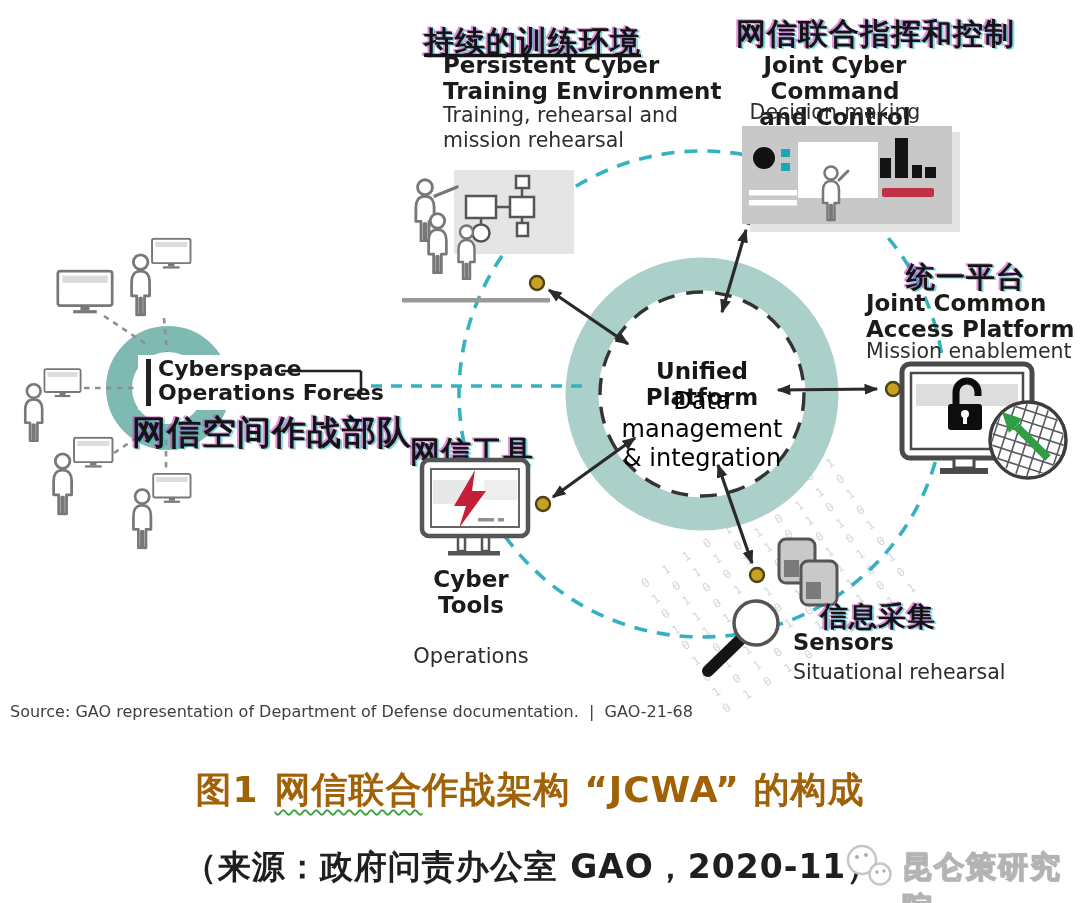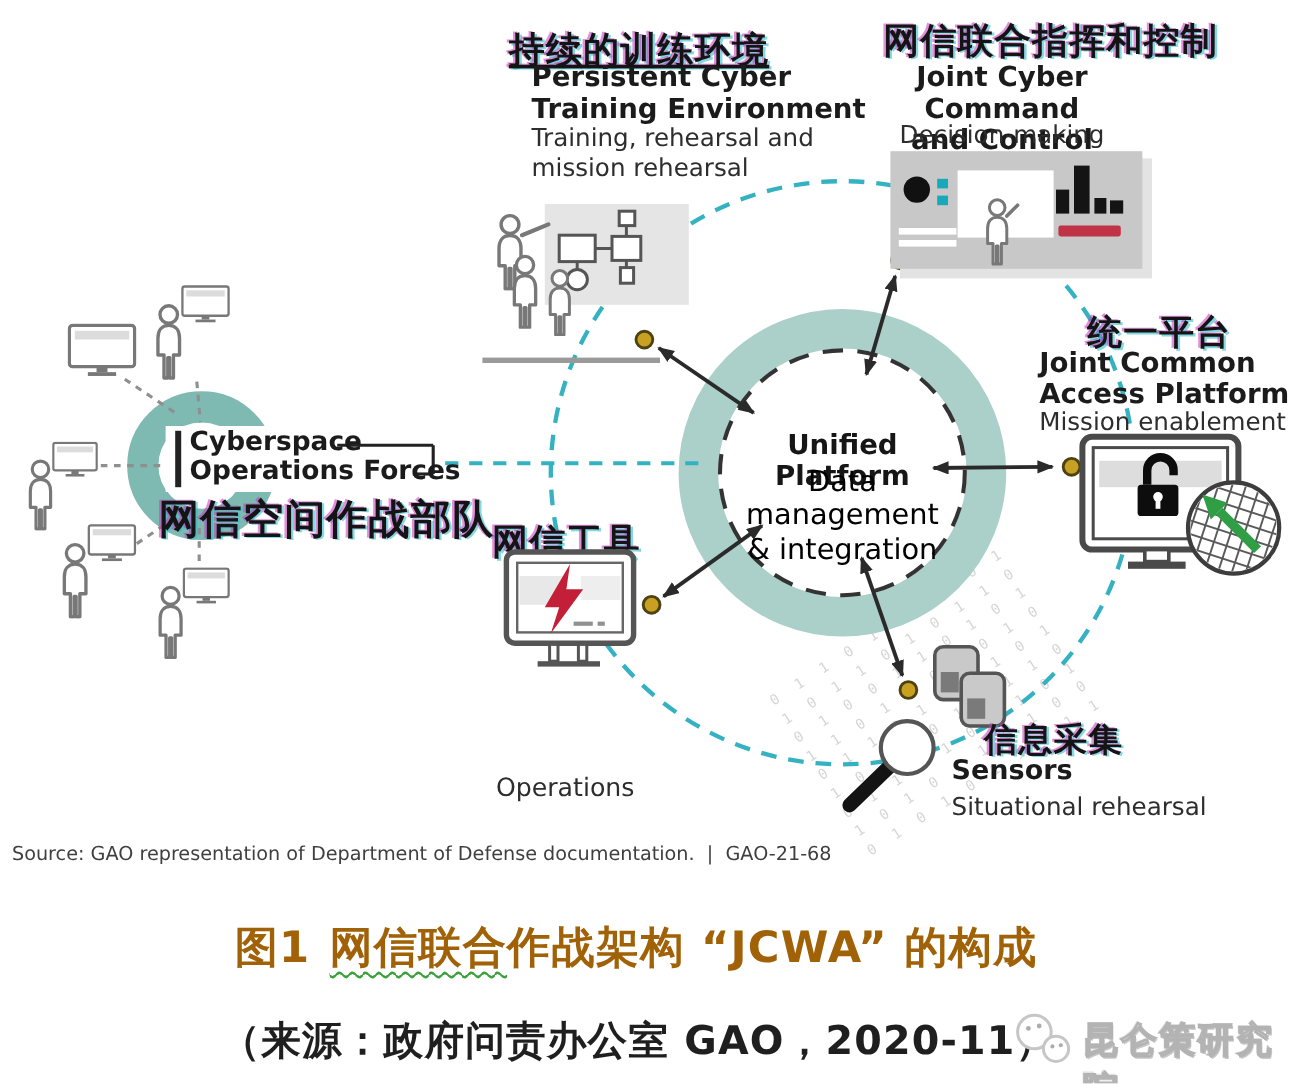--- a/index.html
+++ b/index.html
@@ -231,20 +231,21 @@
     <rect x="13" y="13" width="88" height="58" fill="#fff" stroke="#666" stroke-width="2"></rect>
     <rect x="15" y="24" width="38" height="24" fill="#e8e8e8"></rect>
     <rect x="66" y="24" width="33" height="20" fill="#eeeeee"></rect>
     <polygon points="57,14 36,50 48,50 41,72 68,35 54,35" fill="#c41f39"></polygon>
     <rect x="60" y="62" width="16" height="3.5" fill="#919191"></rect>
     <rect x="80" y="62" width="6" height="3.5" fill="#919191"></rect>
     <rect x="40" y="81" width="7" height="14" fill="#fff" stroke="#555" stroke-width="2.5"></rect>
     <rect x="64" y="81" width="7" height="14" fill="#fff" stroke="#555" stroke-width="2.5"></rect>
     <rect x="30" y="95" width="52" height="4.5" fill="#555"></rect>
   </svg>
+  <div class="abs ttl ctr" style="left:406px;top:566px;width:130px;font-size:23px;">Cyber Tools</div>
   <div class="abs sub ctr" style="left:406px;top:596px;width:130px;font-size:21px;margin-top:48px;">Operations</div>
 
   <svg class="abs" style="left:776px;top:536px;" width="70" height="78" viewBox="0 0 70 78">
     <rect x="3" y="3" width="36" height="44" rx="7" fill="#c9c9c9" stroke="#555" stroke-width="3"></rect>
     <rect x="8" y="24" width="15" height="17" fill="#7a7a7a"></rect>
     <rect x="25" y="25" width="36" height="44" rx="7" fill="#c9c9c9" stroke="#555" stroke-width="3"></rect>
     <rect x="30" y="46" width="15" height="17" fill="#7a7a7a"></rect>
   </svg>
   <svg class="abs" style="left:694px;top:596px;" width="92" height="86" viewBox="0 0 92 86">
     <line x1="47" y1="43" x2="14" y2="75" stroke="#141414" stroke-width="12" stroke-linecap="round"></line>

